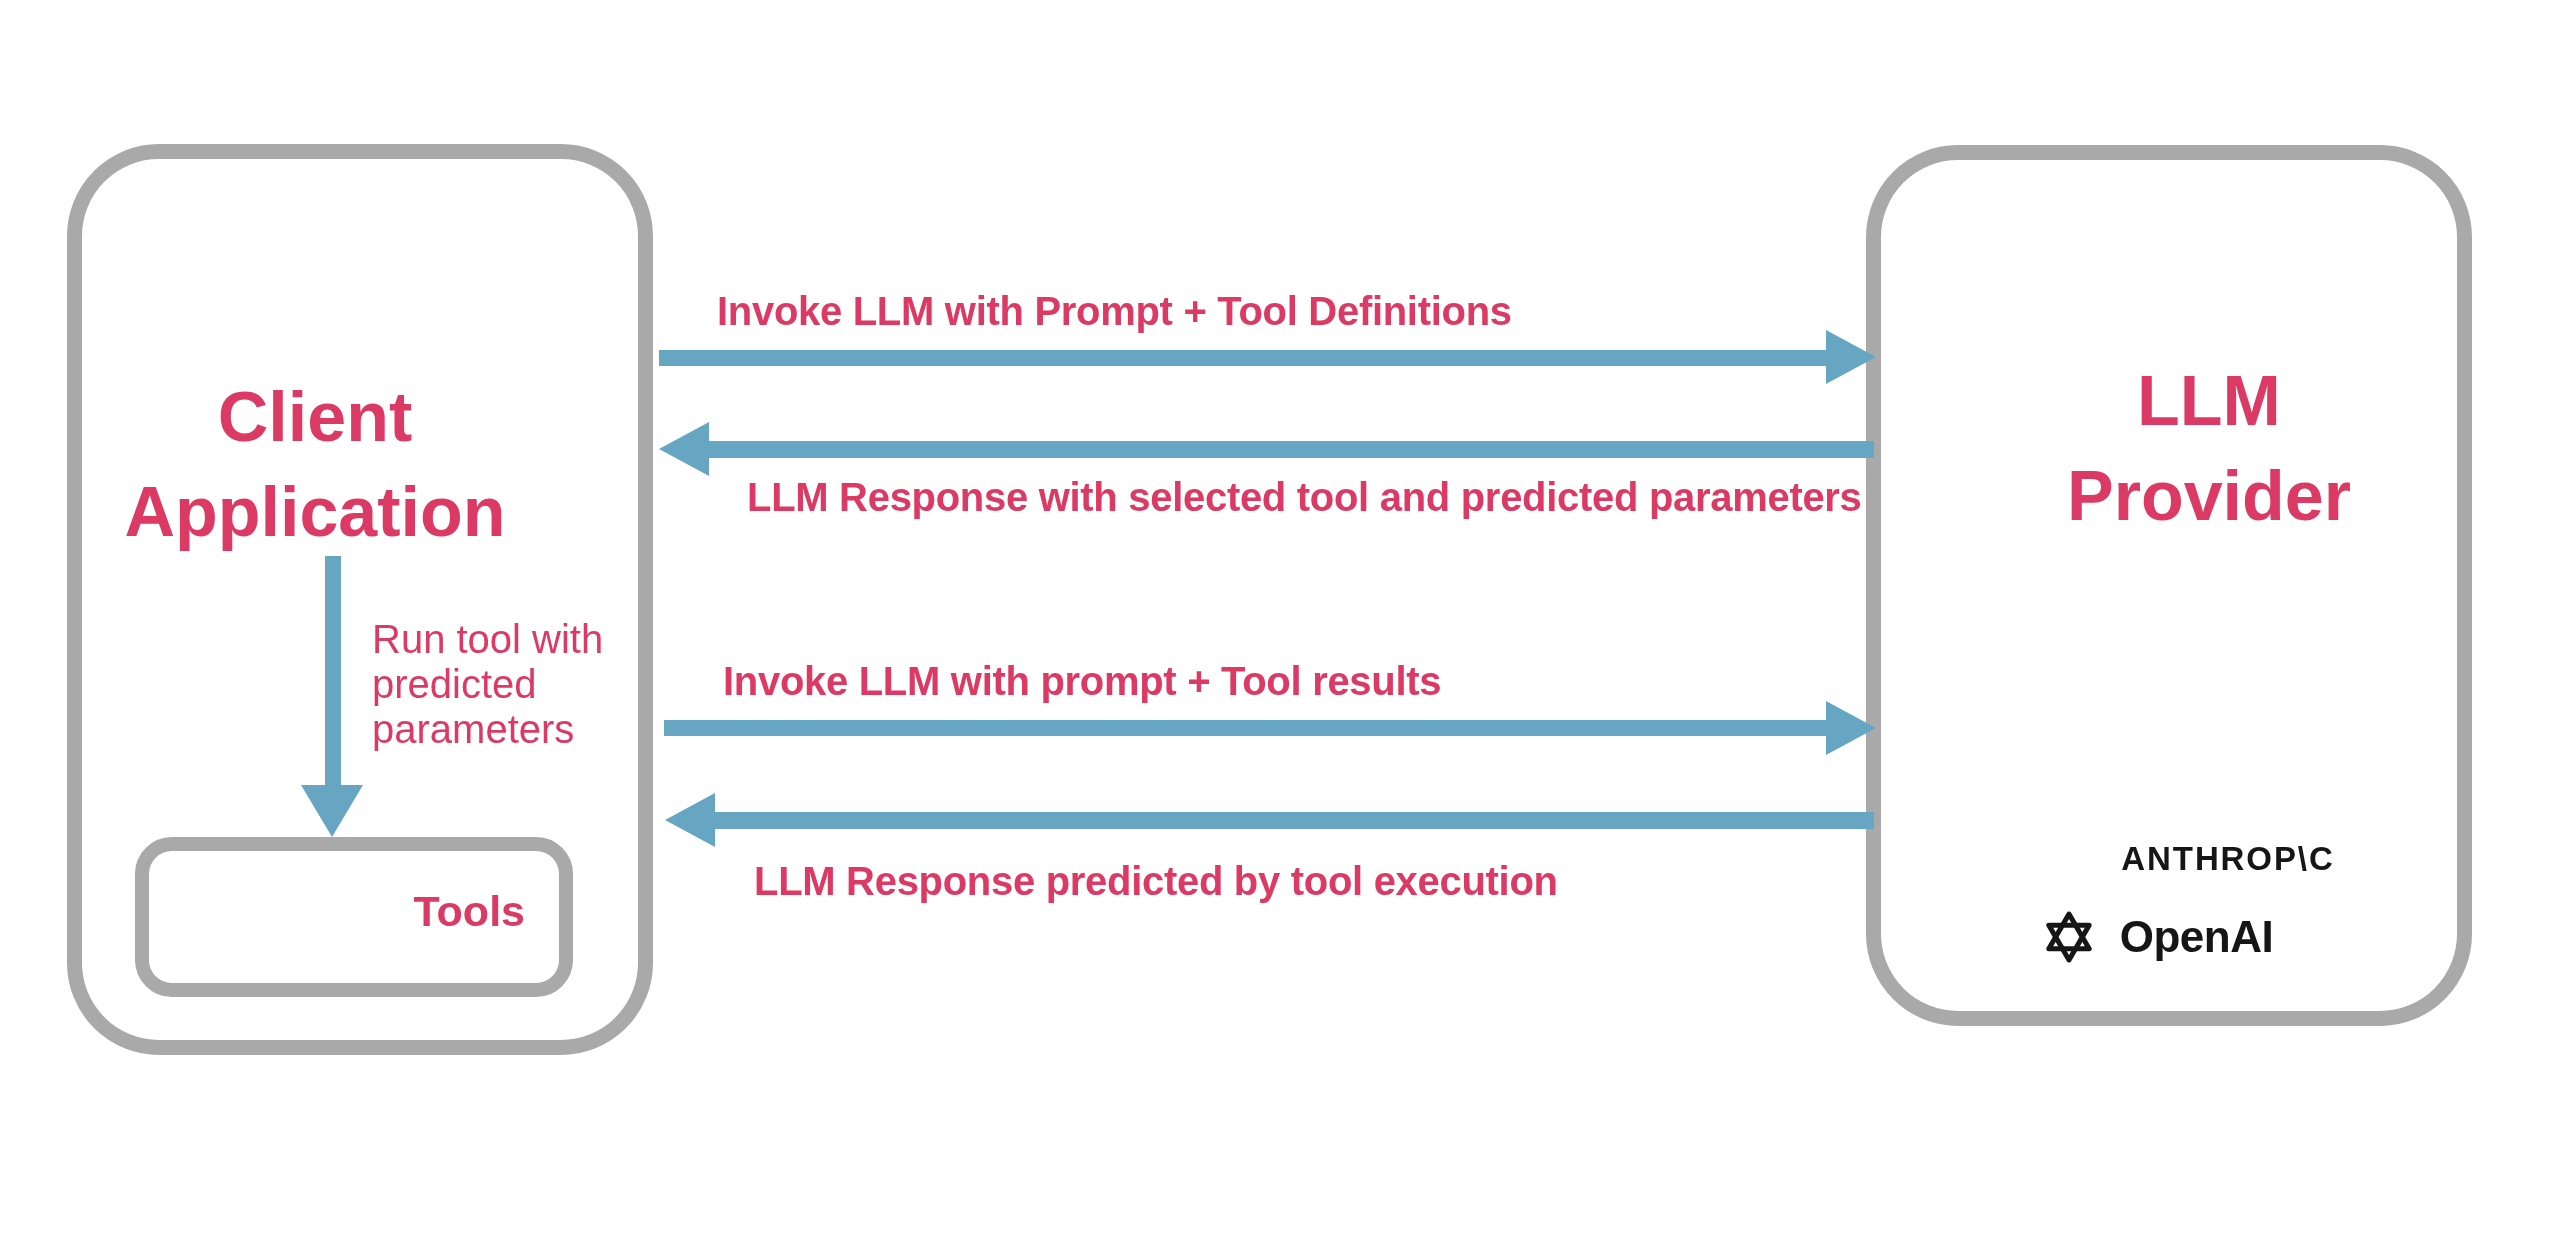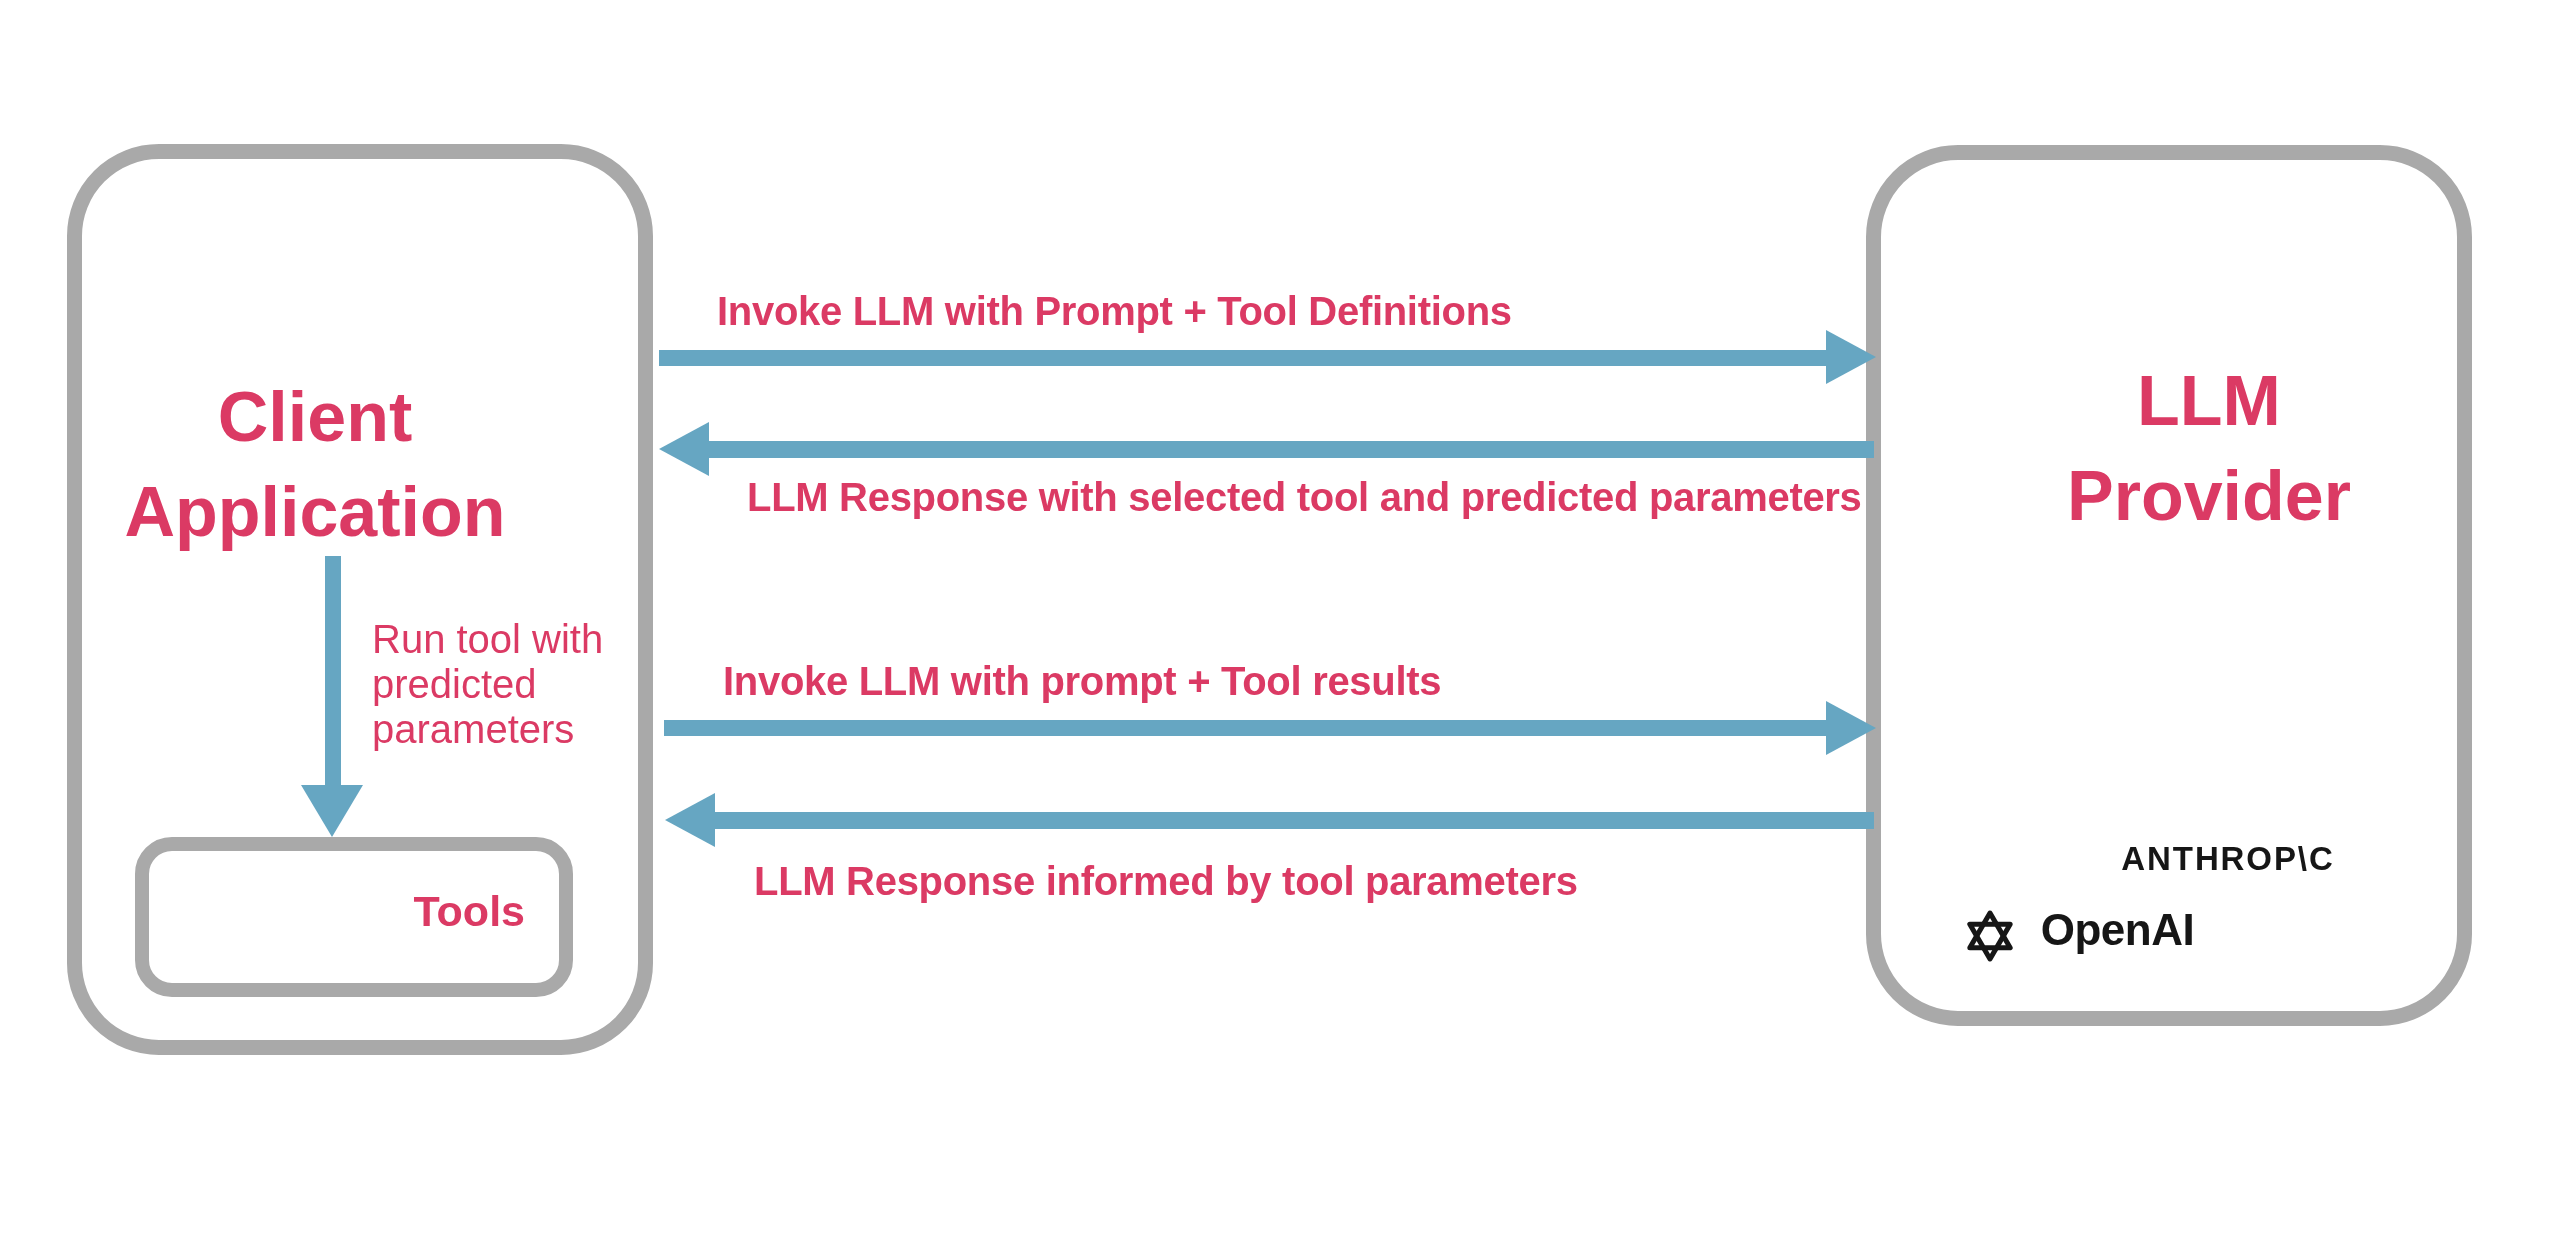--- a/index.html
+++ b/index.html
@@ -72,22 +72,22 @@
     position:absolute;left:301px;top:785px;width:0;height:0;
     border-left:31px solid transparent;border-right:31px solid transparent;
     border-top:52px solid #66a6c2;
   }
   .anthropic-logo{
     position:absolute;left:1866px;width:724px;top:842px;
     text-align:center;color:#161616;font-weight:bold;
     font-size:33px;line-height:33px;letter-spacing:1.9px;
   }
   .openai-row{
-    position:absolute;left:1775px;width:606px;top:908px;height:58px;
-    display:flex;justify-content:center;gap:23px;
+    position:absolute;left:1854px;width:606px;top:908px;height:58px;
+    display:flex;align-items:center;justify-content:center;gap:23px;
   }
   .openai-wordmark{
     color:#161616;font-weight:bold;font-size:44px;line-height:44px;letter-spacing:-0.5px;
   }
 </style>
 </head>
 <body>
 
 <div class="canvas">
 
@@ -115,21 +115,21 @@
   <div class="run-tool-label">Run tool with
 predicted
 parameters</div>
 
   <div class="flow-label label-3">Invoke LLM with prompt + Tool results</div>
   <div class="shaft shaft-3"></div>
   <div class="head head-right head-3"></div>
 
   <div class="shaft shaft-4"></div>
   <div class="head head-left head-4"></div>
-  <div class="flow-label label-4">LLM Response informed by tool parameters</div>
+  <div class="flow-label label-4">LLM Response predicted by tool execution</div>
 
   <div class="anthropic-logo">ANTHROP\C</div>
 
   <div class="openai-row">
     <svg width="56" height="56" viewBox="0 0 100 100">
       <g fill="none" stroke="#161616" stroke-width="9" stroke-linejoin="round">
         <polygon points="50,9 86,71 14,71"></polygon>
         <polygon points="50,91 14,29 86,29"></polygon>
       </g>
     </svg>

